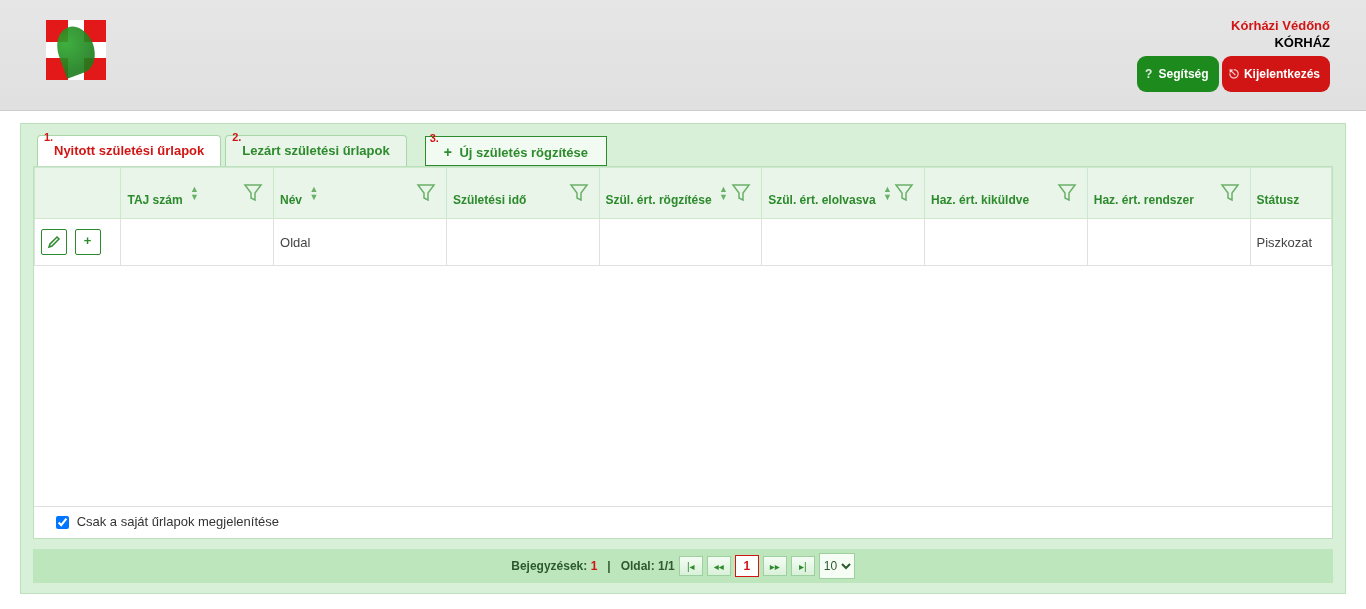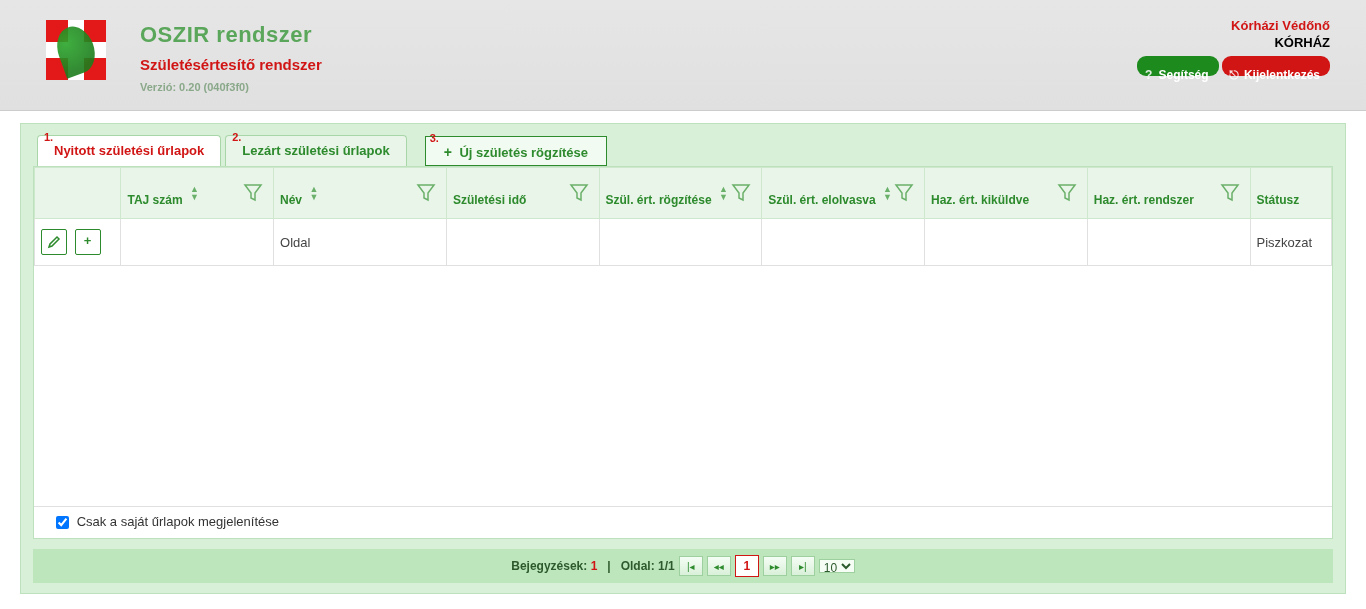--- a/index.html
+++ b/index.html
@@ -94,27 +94,27 @@
     margin-top: 2px;
     color: #000;
     font-weight: bold;
     font-size: 13px;
   }
   .userblock .btnrow {
     margin-top: 6px;
   }
   .hb-btn {
     display: inline-block;
-    height: 20px;
+    height: 36px;
     line-height: 22px;
     font-size: 12px;
     font-weight: bold;
     color: #fff;
     border-radius: 9px;
-    padding: 8px 10px 0 6px;
+    padding: 0 10px 0 6px;
     border: none;
     cursor: pointer;
   }
   .hb-btn .ic {
     display: inline-block;
     width: 12px;
     text-align: center;
     margin-right: 4px;
     opacity: 0.85;
   }
@@ -332,41 +332,36 @@
     justify-content: center;
     width: 22px;
     height: 20px;
     border: 1px solid #d11515;
     background: #fff;
     color: #d11515;
     font-weight: bold;
     font-size: 12px;
   }
   .pg-select {
-    height: 14px;
+    height: 26px;
     border: 1px solid #9ecf9e;
     background: #f5fdf5;
     font-size: 12px;
     color: #2d5a2d;
   }
 </style>
 </head>
 <body>
 
 <div class="topbar">
   <div class="logo-wrap">
     <div class="logo-box">
       <div class="square"></div>
       <div class="leaf"></div>
     </div>
-  </div>
-  <div class="titles">
-    <div class="app-title">OSZIR rendszer</div>
-    <div class="app-subtitle">Születésértesítő rendszer</div>
-    <div class="version">Verzió:  0.20 (040f3f0)</div>
   </div>
   <div class="userblock">
     <div class="role">Kórházi Védőnő</div>
     <div class="place">KÓRHÁZ</div>
     <div class="btnrow">
       <button class="hb-btn btn-help">
         <span class="ic">?</span><span>Segítség</span>
       </button>
       <button class="hb-btn btn-logout">
         <span class="ic">⎋</span><span>Kijelentkezés</span>

